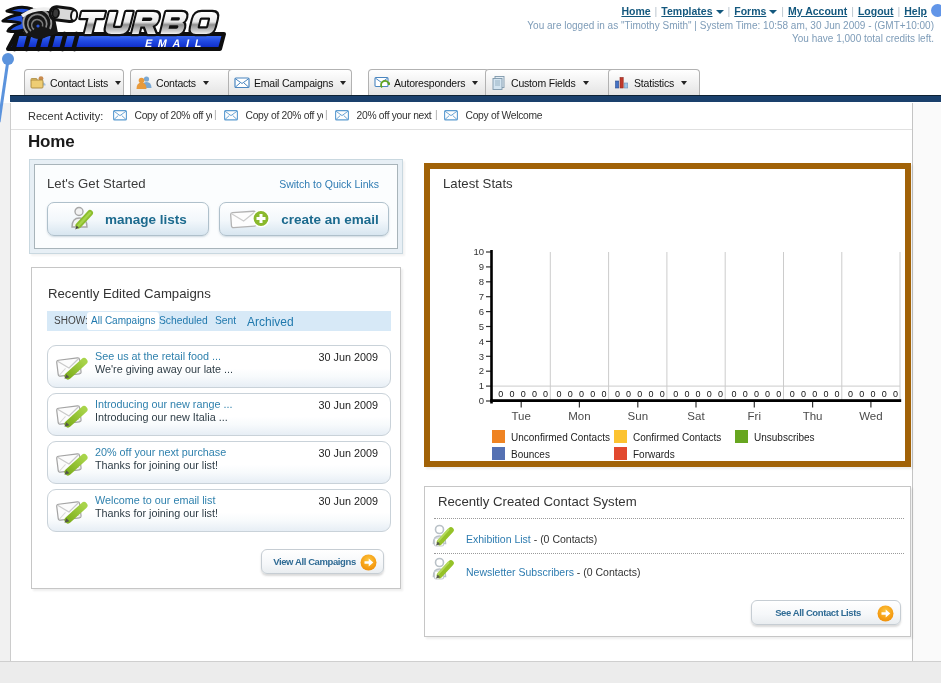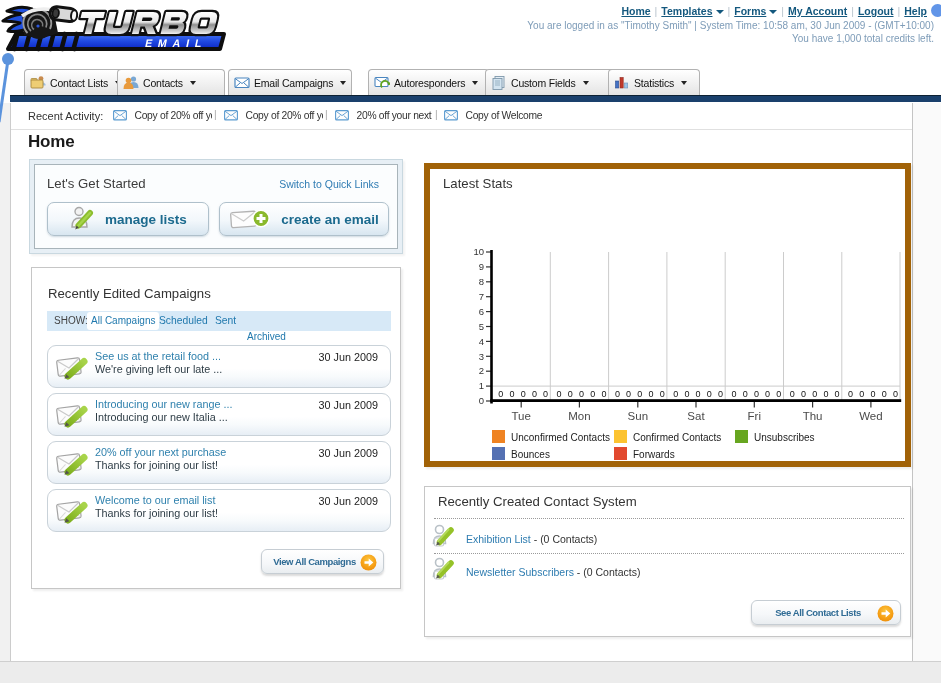--- a/index.html
+++ b/index.html
@@ -50,21 +50,21 @@
 .bigbtn svg { margin-right:10px; }
 
 
 #campbox { position:absolute; left:31px; top:267px; width:370px; height:322px; background:#fff; border:1px solid #c6c6c6; box-shadow:2px 2px 2px rgba(0,0,0,.07); }
 #camphead { position:absolute; left:16px; top:18px; font-size:13.2px; color:#333; }
 #showbar { position:absolute; left:15px; top:43px; width:344px; height:20px; background:#d7e9f7; font-size:11px; color:#1f78ad; }
 #showbar .showlbl { position:absolute; left:7px; top:4px; color:#444; font-size:10px; }
 #showbar .pill { position:absolute; left:40px; top:1px; height:18px; padding:0 4px; background:#fff; border-radius:3px; line-height:18px; color:#1f78ad; font-size:10px; }
 #showbar .t2 { position:absolute; left:112px; top:4px; font-size:10.3px; } 
 #showbar .t3 { position:absolute; left:168px; top:4px; font-size:10.3px; }
-#showbar .t4 { position:absolute; left:200px; top:4px; font-size:10px;margin-top:16px; }
+#showbar .t4 { position:absolute; left:200px; top:4px; font-size:12px; }
 .camprow { position:absolute; left:15px; width:344px; height:43px; border:1px solid #c9d2d9; border-radius:9px; background:linear-gradient(#ffffff 55%, #f7fafc 75%, #e7eef5); }
 .camprow .ttl { position:absolute; left:47px; top:4px; font-size:10.8px; color:#2f81ad; }
 .camprow .sub { position:absolute; left:47px; top:17px; font-size:10.8px; color:#2e3d46; }
 .camprow .date { position:absolute; right:12px; top:5px; font-size:10.8px; color:#222; }
 .camprow svg.envp { position:absolute; left:8px; top:9px; }
 .viewbtn { position:absolute; height:25px; border:1px solid #c6cdd3; border-radius:6px; background:linear-gradient(#ffffff, #f5f7f9 60%, #e9edf0); font-size:9.5px; letter-spacing:-0.4px; font-weight:bold; color:#2f6b94; display:flex; align-items:center; justify-content:center; box-shadow:0 2px 2px rgba(150,150,150,.35); }
 #viewall { left:229px; top:281px; width:123px; }
 .viewbtn .txt { margin-right:16px; }
 .viewbtn svg { position:absolute; right:6px; top:4px; }
 
@@ -152,21 +152,21 @@
 <div id="helpdot"></div>
 <div id="loggedin">You are logged in as "Timothy Smith" | System Time: 10:58 am, 30 Jun 2009 - (GMT+10:00)</div>
 <div id="credits">You have 1,000 total credits left.</div>
 
 <div class="tab" style="left:24px;width:100px" id="tab1"><svg width="16" height="15" viewBox="0 0 16 15">
       <circle cx="11" cy="3.6" r="2.4" fill="#c98b4e"></circle>
       <path d="M6.5 9 q4.5 -4.5 9 0 v1.5 h-9 z" fill="#9fc0dd"></path>
       <rect x="1" y="3.5" width="6" height="3" rx="0.8" fill="#e9c66a" stroke="#a8893e" stroke-width="0.8"></rect>
       <rect x="1" y="5" width="12" height="8" rx="1" fill="#eecd74" stroke="#a8893e" stroke-width="0.9"></rect>
     </svg>Contact Lists<span class="tcaret"></span></div>
-<div class="tab" style="left:117px;width:108px" id="tab2"><svg width="16" height="15" viewBox="0 0 16 15">
+<div class="tab" style="left:130px;width:108px" id="tab2"><svg width="16" height="15" viewBox="0 0 16 15">
       <circle cx="10.5" cy="4" r="2.6" fill="#7aa8d4"></circle>
       <path d="M5.5 13 q0 -6 5 -6 q5 0 5 6 z" fill="#7aa8d4"></path>
       <circle cx="5.5" cy="5.5" r="2.8" fill="#e89a3c"></circle>
       <path d="M0.5 14 q0 -6.5 5 -6.5 q5 0 5 6.5 z" fill="#e89a3c"></path>
     </svg>Contacts<span class="tcaret"></span></div>
 <div class="tab" style="left:228px;width:124px" id="tab3"><svg width="16" height="15" viewBox="0 0 16 15">
       <rect x="1" y="3" width="14" height="9.5" rx="1" fill="#ffffff" stroke="#4a86c0" stroke-width="1.2"></rect>
       <path d="M1.5 3.8 L8 8.5 L14.5 3.8 M1.5 12 L6 8 M14.5 12 L10 8" fill="none" stroke="#4a86c0" stroke-width="1"></path>
     </svg>Email Campaigns<span class="tcaret"></span></div>
 <div class="tab" style="left:368px;width:121px" id="tab4"><svg width="16" height="15" viewBox="0 0 16 15">
@@ -253,21 +253,21 @@
         </defs>
         <g transform="rotate(-7 13 13)">
           <rect x="1.5" y="4" width="23" height="16" rx="2" fill="#fcfcfc" stroke="#a3a3a3" stroke-width="1.2"></rect>
           <path d="M2.5 5 L13 13 L23.5 5" fill="none" stroke="#c9c9c9" stroke-width="1.2"></path>
           <path d="M2.5 19 L9.5 13 M23.5 19 L16.5 13" fill="none" stroke="#d8d8d8" stroke-width="1"></path>
         </g>
         <line x1="12" y1="21" x2="28" y2="6.5" stroke="url(#pgrad)" stroke-width="7" stroke-linecap="round"></line>
         <path d="M8.5 23.8 L13.4 22.2 L10.3 19.2 Z" fill="#55564a"></path>
       </svg>
       <div class="ttl">See us at the retail food ...</div>
-      <div class="sub">We're giving left our late ...</div>
+      <div class="sub">We're giving away our late ...</div>
       <div class="date">30 Jun 2009</div>
     </div>
 <div class="camprow" style="top:125px">
       <svg class="envp" width="34" height="26" viewBox="0 0 34 26">
         <defs>
           <linearGradient id="pgrad" x1="0" y1="1" x2="1" y2="0">
             <stop offset="0" stop-color="#7fb01f"></stop>
             <stop offset="1" stop-color="#a8d44a"></stop>
           </linearGradient>
         </defs>

